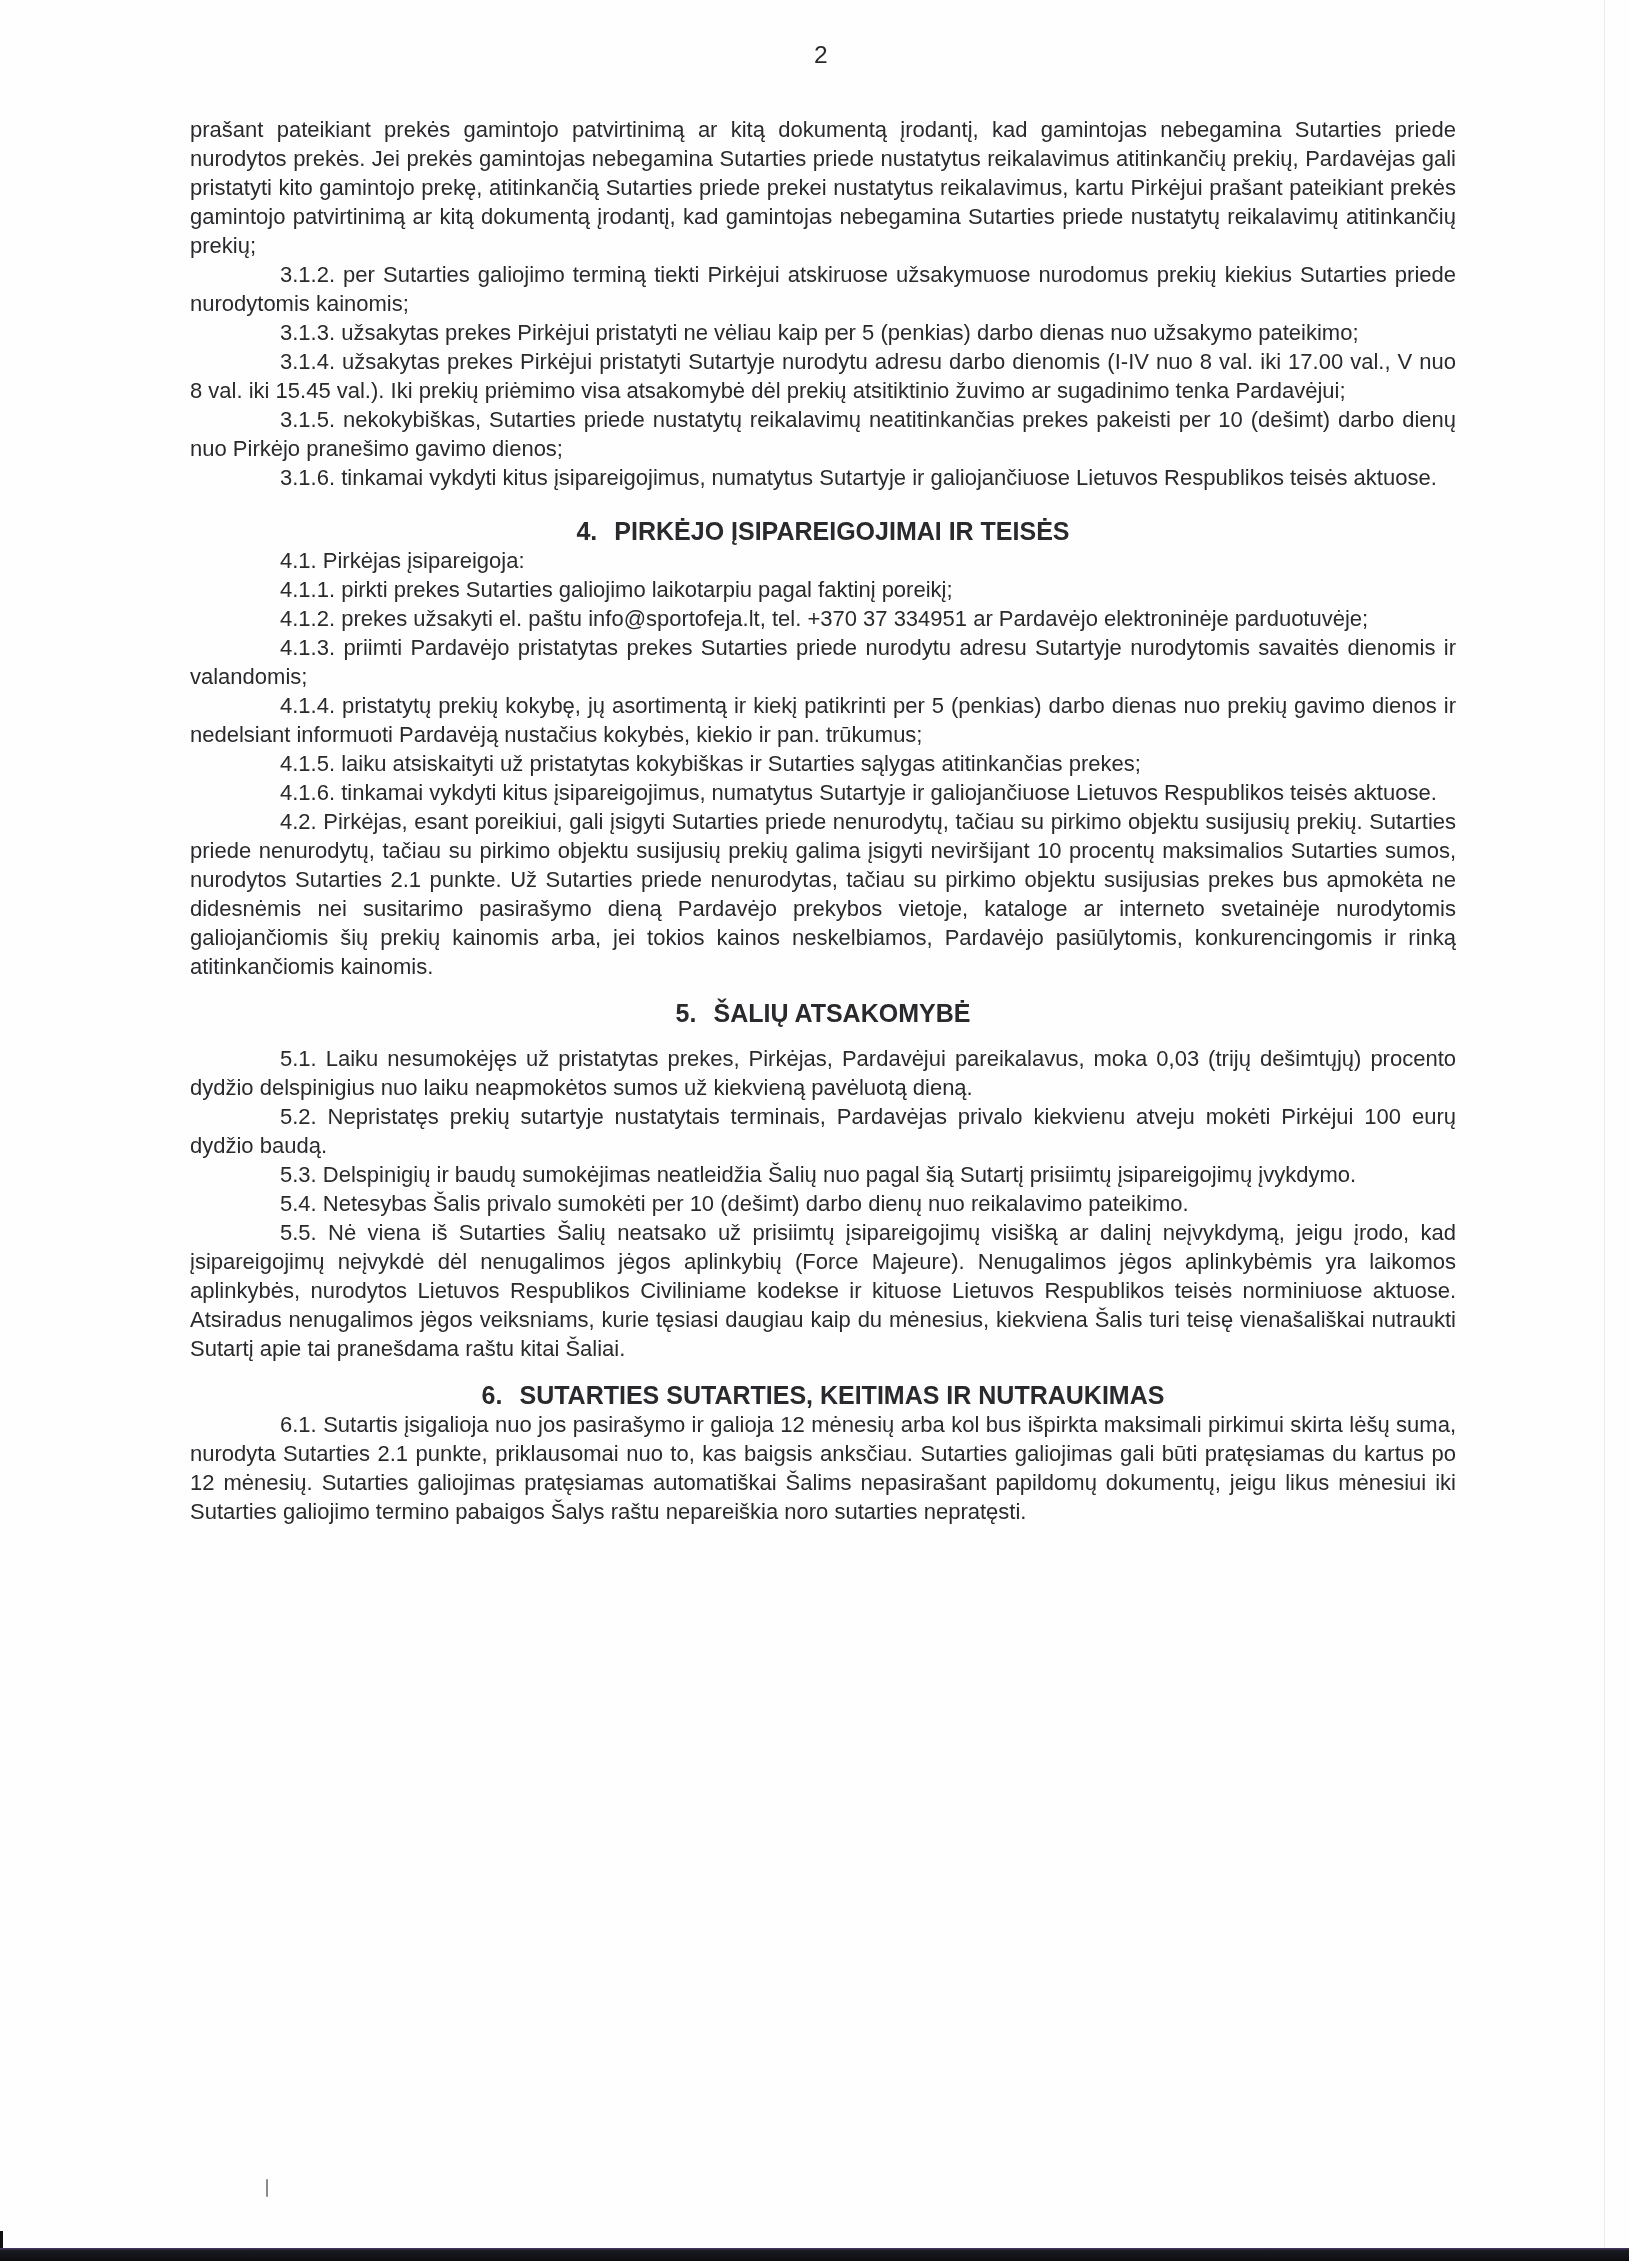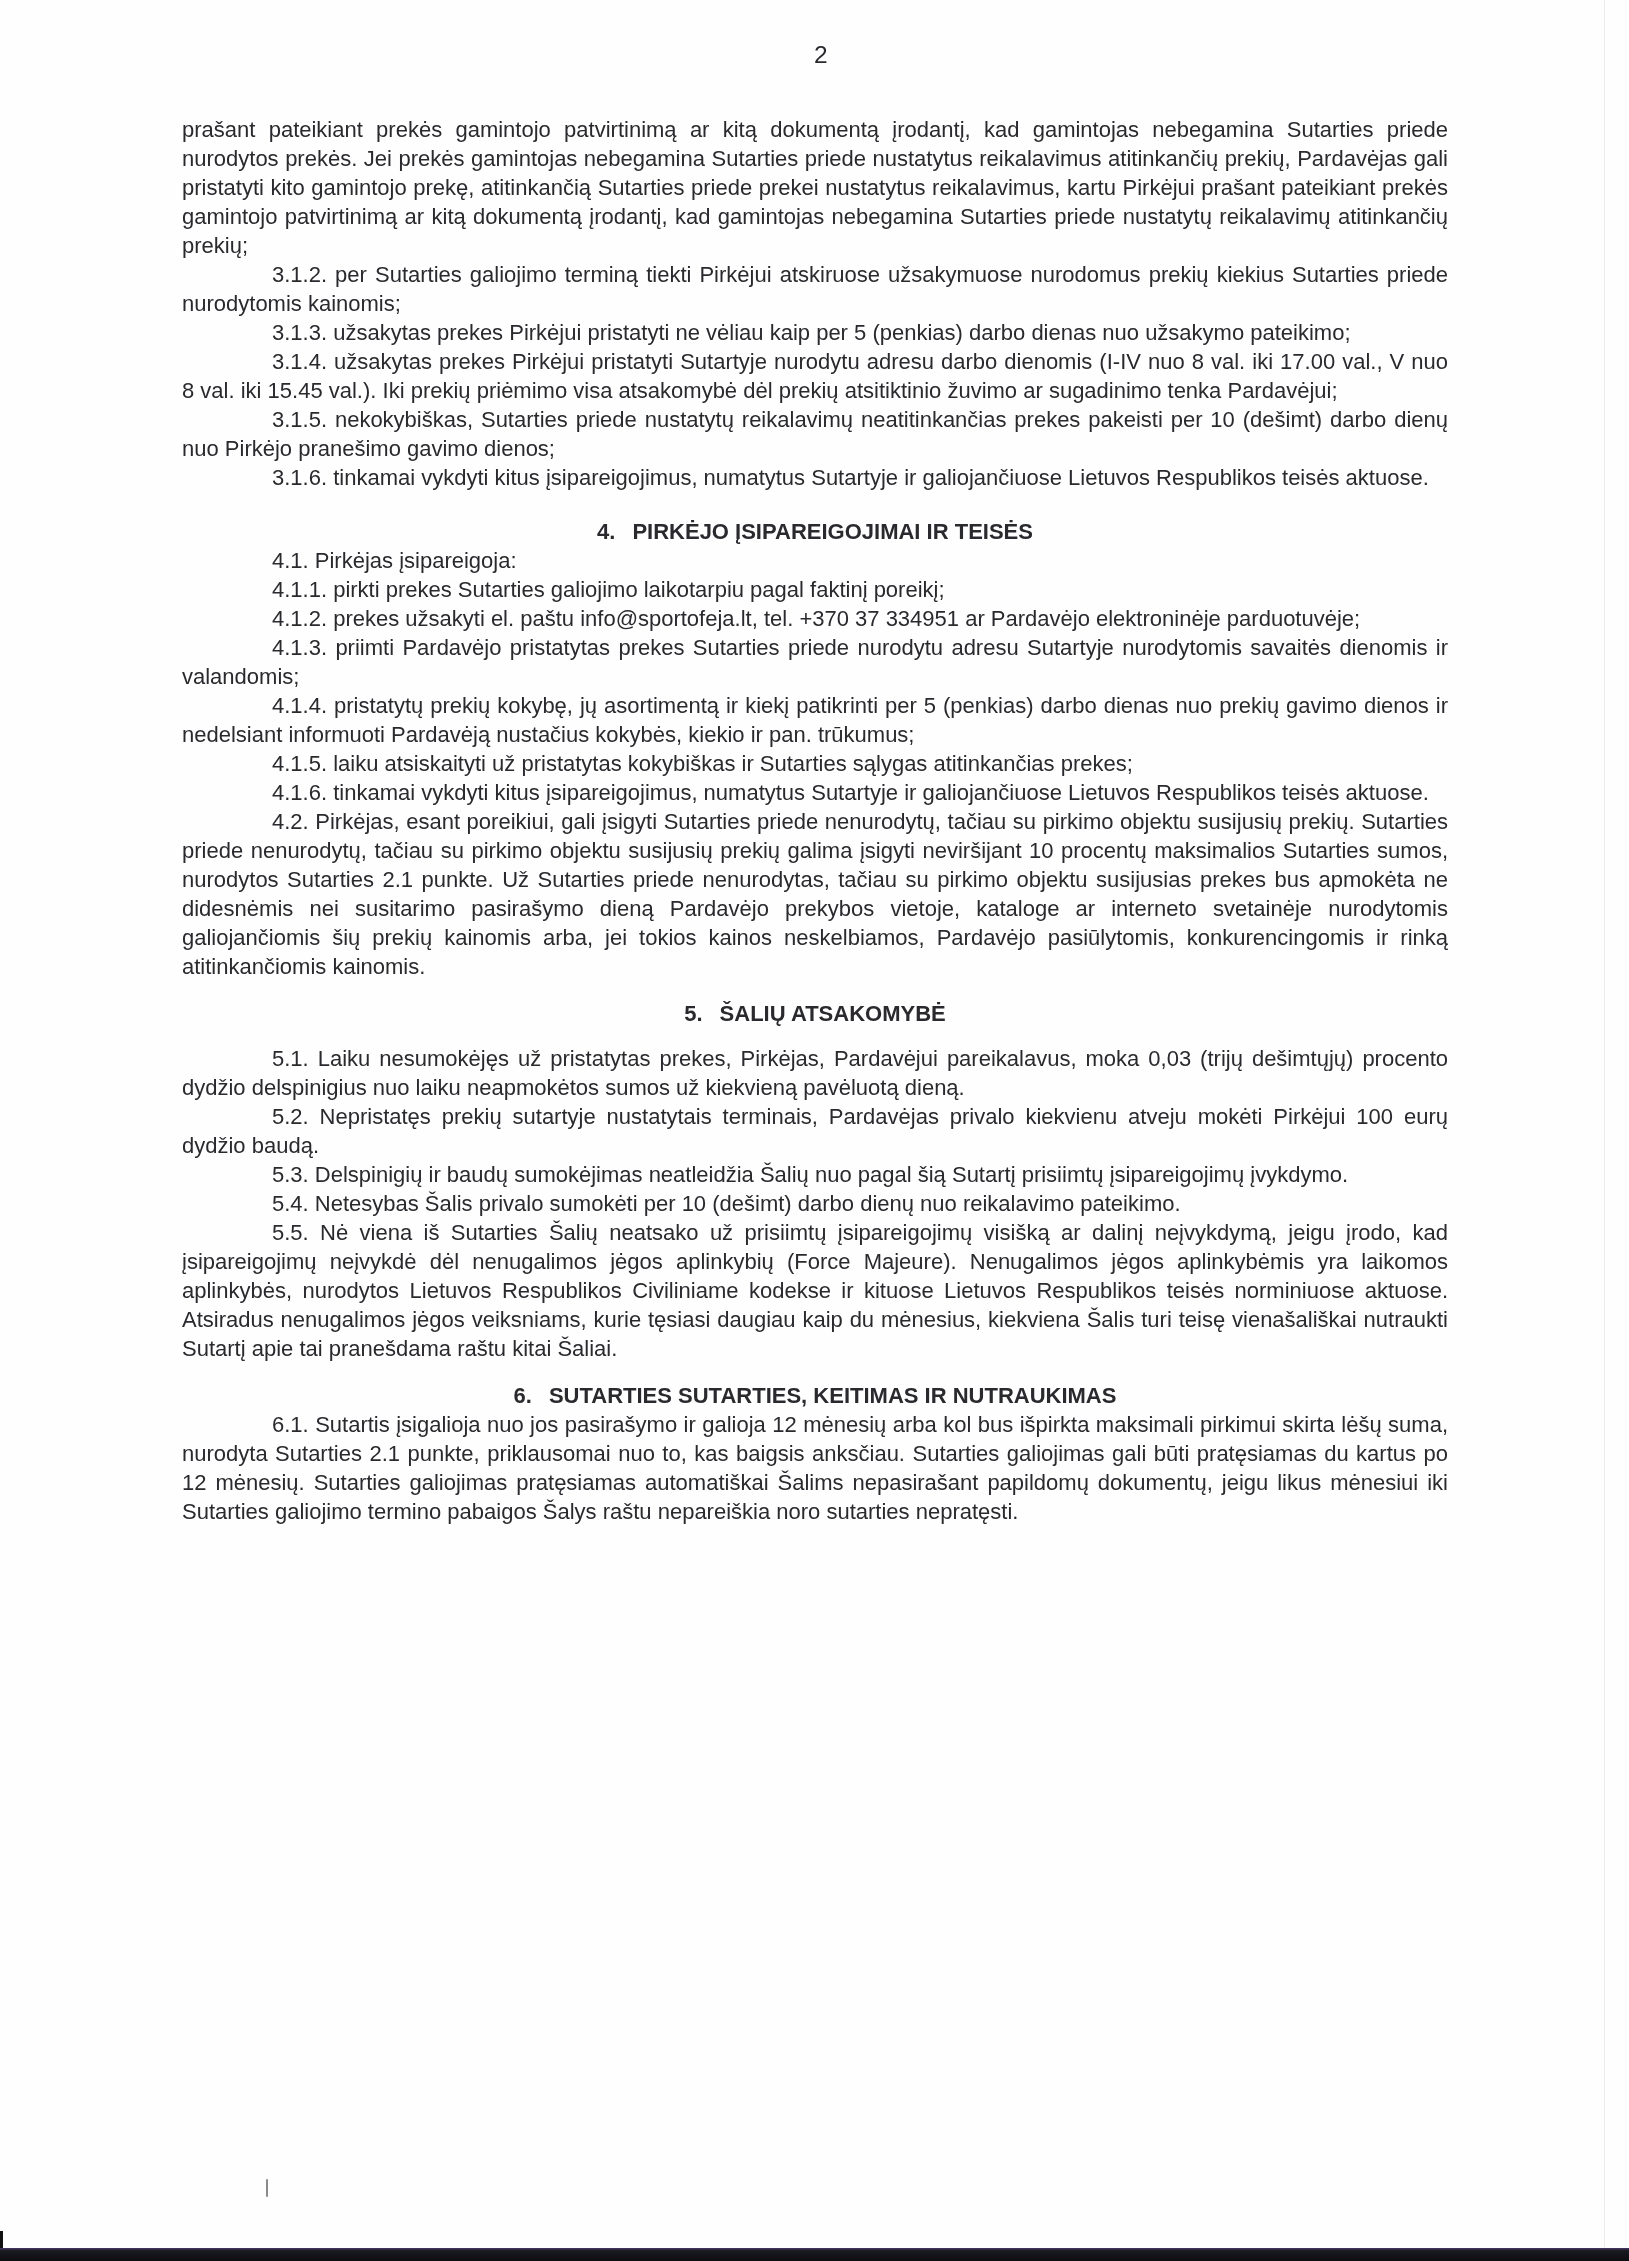--- a/index.html
+++ b/index.html
@@ -7,27 +7,27 @@
     width: 1630px; height: 2261px; position: relative; overflow: hidden;
     background: #fdfdfd;
     font-family: "Liberation Sans", "DejaVu Sans", sans-serif;
     color: #2a2a2e;
   }
   .page { position: absolute; left: 0; top: 0; width: 1630px; height: 2261px; background: #fefefe; }
   .page-number {
     position: absolute; left: 814px; top: 43px; font-size: 24.5px; line-height: 1;
   }
   .content {
-    position: absolute; left: 182px; top: 115px; width: 1266px;
+    position: absolute; left: 190px; top: 115px; width: 1266px;
     font-size: 22px; line-height: 29px;
   }
   .para { text-align: justify; margin: 0; }
   .para.indent { text-indent: 90px; }
   .heading {
-    text-align: center; font-weight: bold; font-size: 22px; margin: 0;
+    text-align: center; font-weight: bold; font-size: 25px; margin: 0;
   }
   .heading .num { margin-right: 17px; }
   .h4 { margin-top: 24.5px; margin-bottom: 0px; }
   .h5 { margin-top: 18px; margin-bottom: 16px; }
   .h6 { margin-top: 18px; margin-bottom: 0px; }
   .scan-band {
     position: absolute; left: 0; bottom: 0; width: 1630px; height: 13px;
     background: linear-gradient(#4a3a6a 0, #1a1a22 2.6px, #0c0c10 100%);
   }
   .scan-edge-left {

